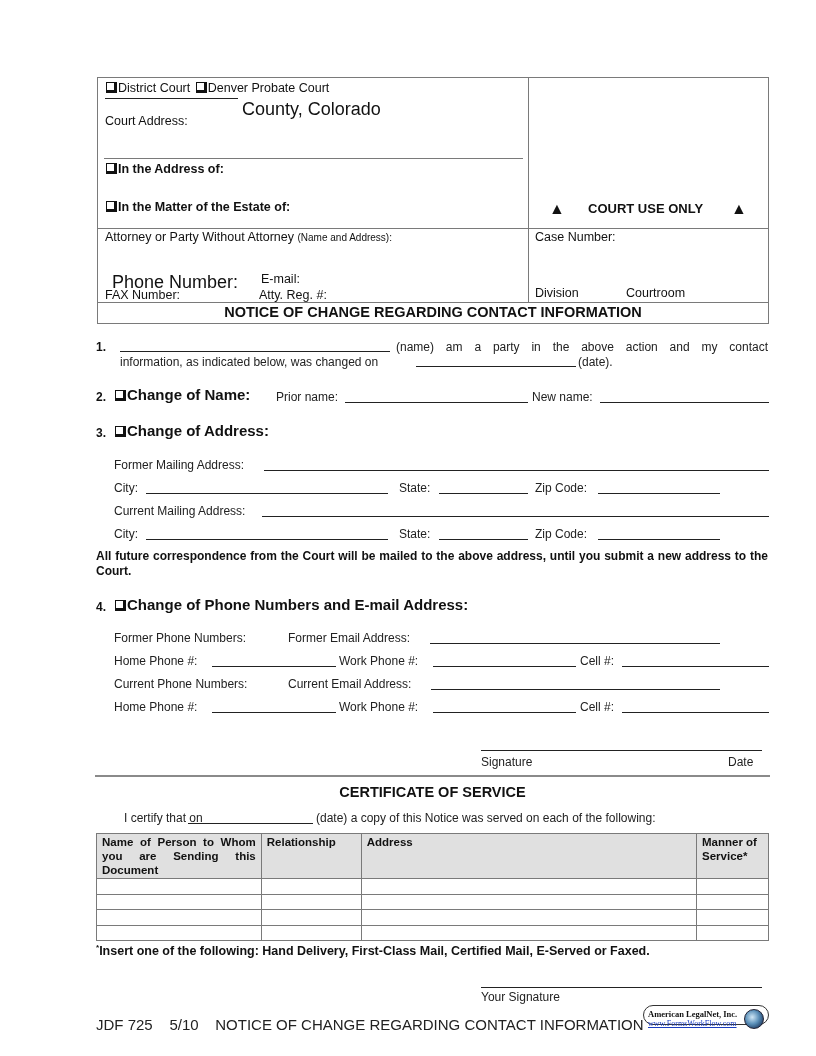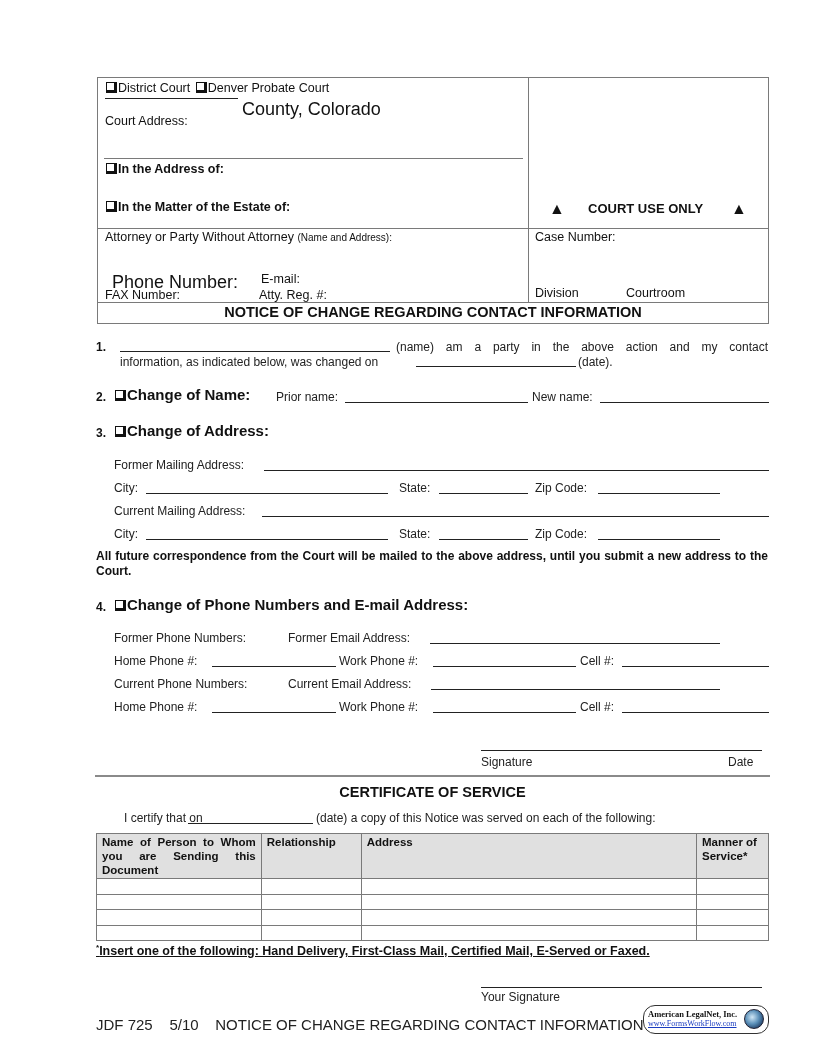--- a/index.html
+++ b/index.html
@@ -14,21 +14,21 @@
   .hline { position: absolute; height: 0; border-top: 1px solid #7a7a7a; }
   .tri { font-size: 16px; }
   .sec-num { font-size: 12px; font-weight: bold; }
   .sec-title { font-size: 15px; font-weight: bold; }
   .fld { font-size: 12px; color: #222; }
   table.svc { position: absolute; left: 96px; top: 833px; width: 673px; border-collapse: collapse; }
   table.svc th, table.svc td { border: 1px solid #7a7a7a; font-size: 11.5px; text-align: left; vertical-align: top; padding: 1px 5px; }
   table.svc th { background: #e0e0e0; font-weight: bold; height: 43px; line-height: 14px; }
   table.svc td { height: 15.5px; }
   .justify { text-align: justify; text-align-last: justify; }
-  .logo { position: absolute; left: 643px; top: 1005px; width: 126px; height: 29px; border: 1px solid #333; border-radius: 12px; background: #fff; }
+  .logo { position: absolute; left: 643px; top: 1005px; width: 126px; height: 20px; border: 1px solid #333; border-radius: 12px; background: #fff; }
   .logo .t1 { position: absolute; left: 4px; top: 3px; font-family: "Liberation Serif", serif; font-size: 8.5px; font-weight: bold; color: #111; }
   .logo .t2 { position: absolute; left: 4px; top: 13px; font-family: "Liberation Serif", serif; font-size: 8px; color: #1a3cc0; text-decoration: underline; }
   .logo .globe { position: absolute; right: 4px; top: 3px; width: 20px; height: 20px; border-radius: 50%; background: radial-gradient(circle at 40% 40%, #cfe6f5 0%, #5a8fb8 45%, #213f66 80%); border: 1px solid #223; }
 </style>
 </head>
 <body>
 
 <div>
   <div class="caption" style="left:97px; top:77px; width:672px; height:247px;"></div>
   <div class="vline" style="left:528px; top:77px; height:225px;"></div>
@@ -199,21 +199,21 @@
       </tr>
       <tr>
         <td></td>
         <td></td>
         <td></td>
         <td></td>
       </tr>
     </tbody>
   </table>
 
-  <div class="abs bold" style="left:96px; top:943px; font-size:12.5px;text-decoration:underline;">
+  <div class="abs bold" style="left:96px; top:943px; font-size:12.5px;">
     <sup style="font-size:8px;">*</sup><span>Insert one of the following:  Hand Delivery, First-Class Mail, Certified Mail, E-Served or Faxed.</span>
   </div>
 
   <div class="line" style="left:481px; top:987px; width:281px;"></div>
   <div class="abs fld" style="left:481px; top:990px;">Your Signature</div>
 </div>
 
 <div>
   <div class="abs" style="left:96px; top:1016px; font-size:15px; color:#222;">
     <span>JDF 725</span>&nbsp;&nbsp;&nbsp;

